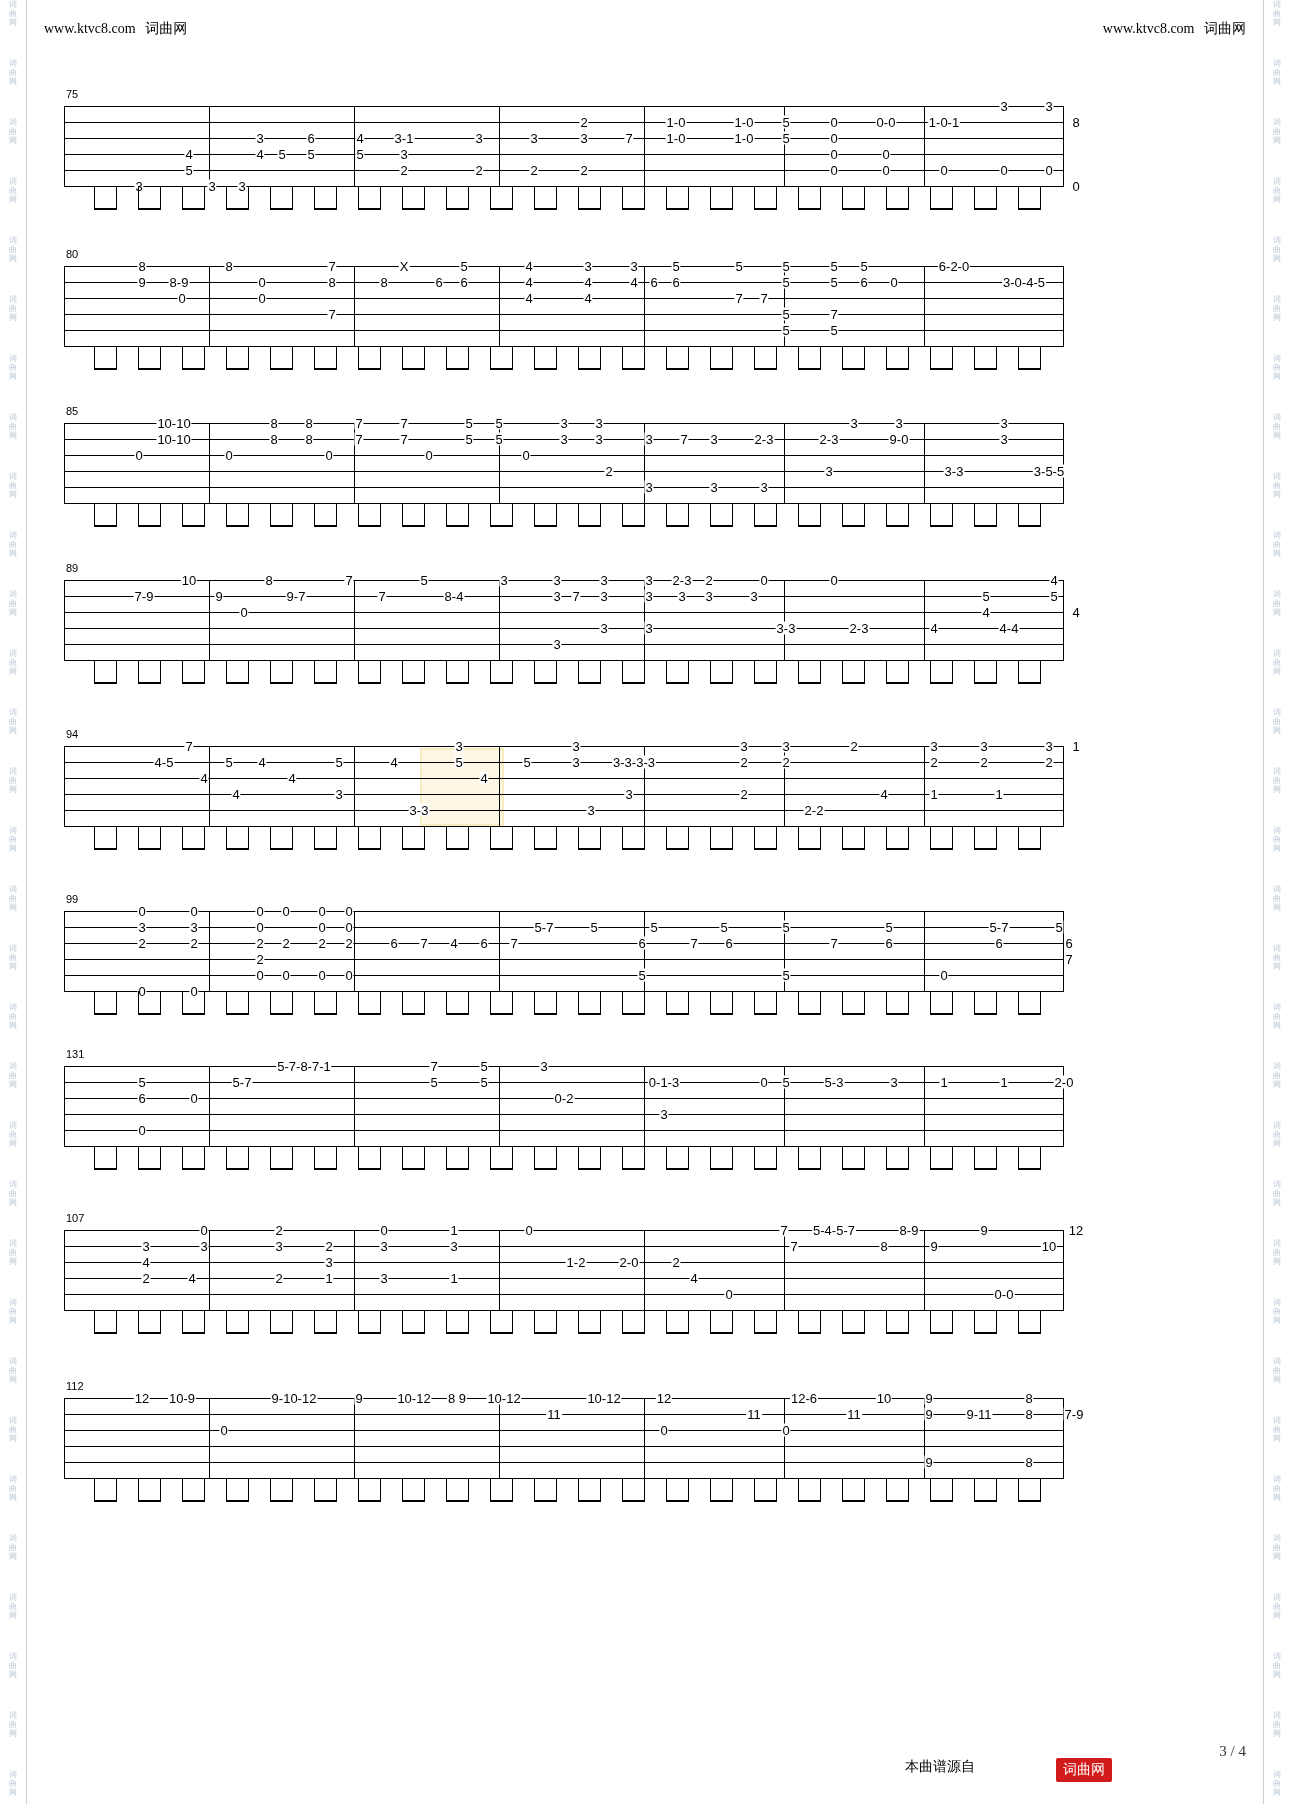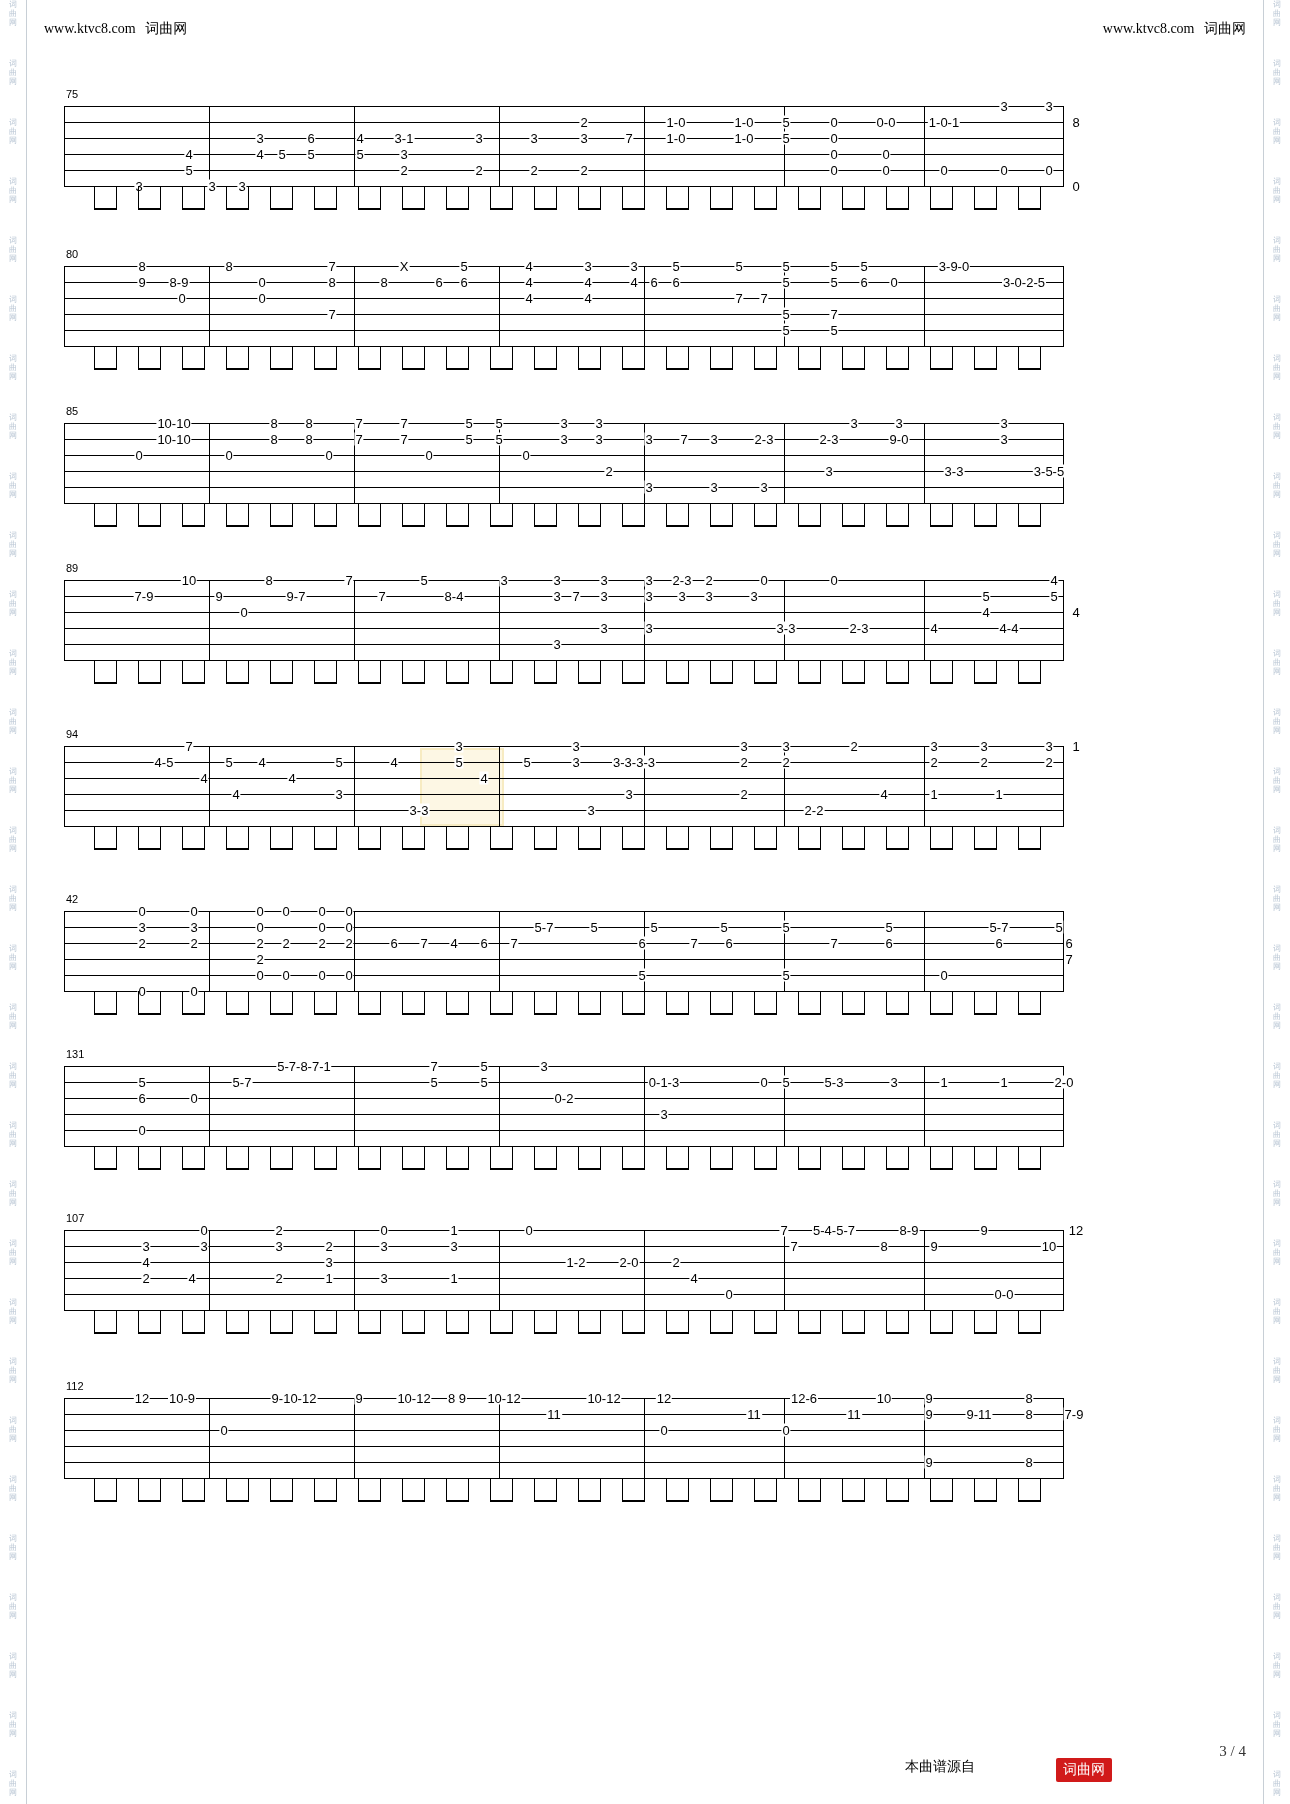--- a/index.html
+++ b/index.html
@@ -454,22 +454,22 @@
       <div class="note" style="left: 742px; top: 34px;">5</div>
       <div class="note" style="left: 742px; top: 66px;">5</div>
       <div class="note" style="left: 742px; top: 82px;">5</div>
       <div class="note" style="left: 790px; top: 18px;">5</div>
       <div class="note" style="left: 790px; top: 34px;">5</div>
       <div class="note" style="left: 790px; top: 66px;">7</div>
       <div class="note" style="left: 790px; top: 82px;">5</div>
       <div class="note" style="left: 820px; top: 18px;">5</div>
       <div class="note" style="left: 820px; top: 34px;">6</div>
       <div class="note" style="left: 850px; top: 34px;">0</div>
-      <div class="note" style="left: 910px; top: 18px;">3-9-0</div>
-      <div class="note" style="left: 980px; top: 34px;">3-0-2-5</div>
+      <div class="note" style="left: 910px; top: 18px;">6-2-0</div>
+      <div class="note" style="left: 980px; top: 34px;">3-0-4-5</div>
       <div class="stem" style="left: 50px; top: 98px; height: 24px;"></div>
       <div class="stem" style="left: 72px; top: 98px; height: 24px;"></div>
       <div class="beam" style="left: 50px; top: 120px; width: 23px;"></div>
       <div class="stem" style="left: 94px; top: 98px; height: 24px;"></div>
       <div class="stem" style="left: 116px; top: 98px; height: 24px;"></div>
       <div class="beam" style="left: 94px; top: 120px; width: 23px;"></div>
       <div class="stem" style="left: 138px; top: 98px; height: 24px;"></div>
       <div class="stem" style="left: 160px; top: 98px; height: 24px;"></div>
       <div class="beam" style="left: 138px; top: 120px; width: 23px;"></div>
       <div class="stem" style="left: 182px; top: 98px; height: 24px;"></div>
@@ -893,21 +893,21 @@
       <div class="stem" style="left: 908px; top: 98px; height: 24px;"></div>
       <div class="beam" style="left: 886px; top: 120px; width: 23px;"></div>
       <div class="stem" style="left: 930px; top: 98px; height: 24px;"></div>
       <div class="stem" style="left: 952px; top: 98px; height: 24px;"></div>
       <div class="beam" style="left: 930px; top: 120px; width: 23px;"></div>
       <div class="stem" style="left: 974px; top: 98px; height: 24px;"></div>
       <div class="stem" style="left: 996px; top: 98px; height: 24px;"></div>
       <div class="beam" style="left: 974px; top: 120px; width: 23px;"></div>
     </div>
     <div class="system" style="top: 893px;">
-      <div class="measure-num" style="left: 22px;">42</div>
+      <div class="measure-num" style="left: 22px;">99</div>
       <div class="staff">
         <div class="line"></div>
         <div class="line"></div>
         <div class="line"></div>
         <div class="line"></div>
         <div class="line"></div>
         <div class="line"></div>
         <div class="startbar"></div>
         <div class="endbar"></div>
       </div>

